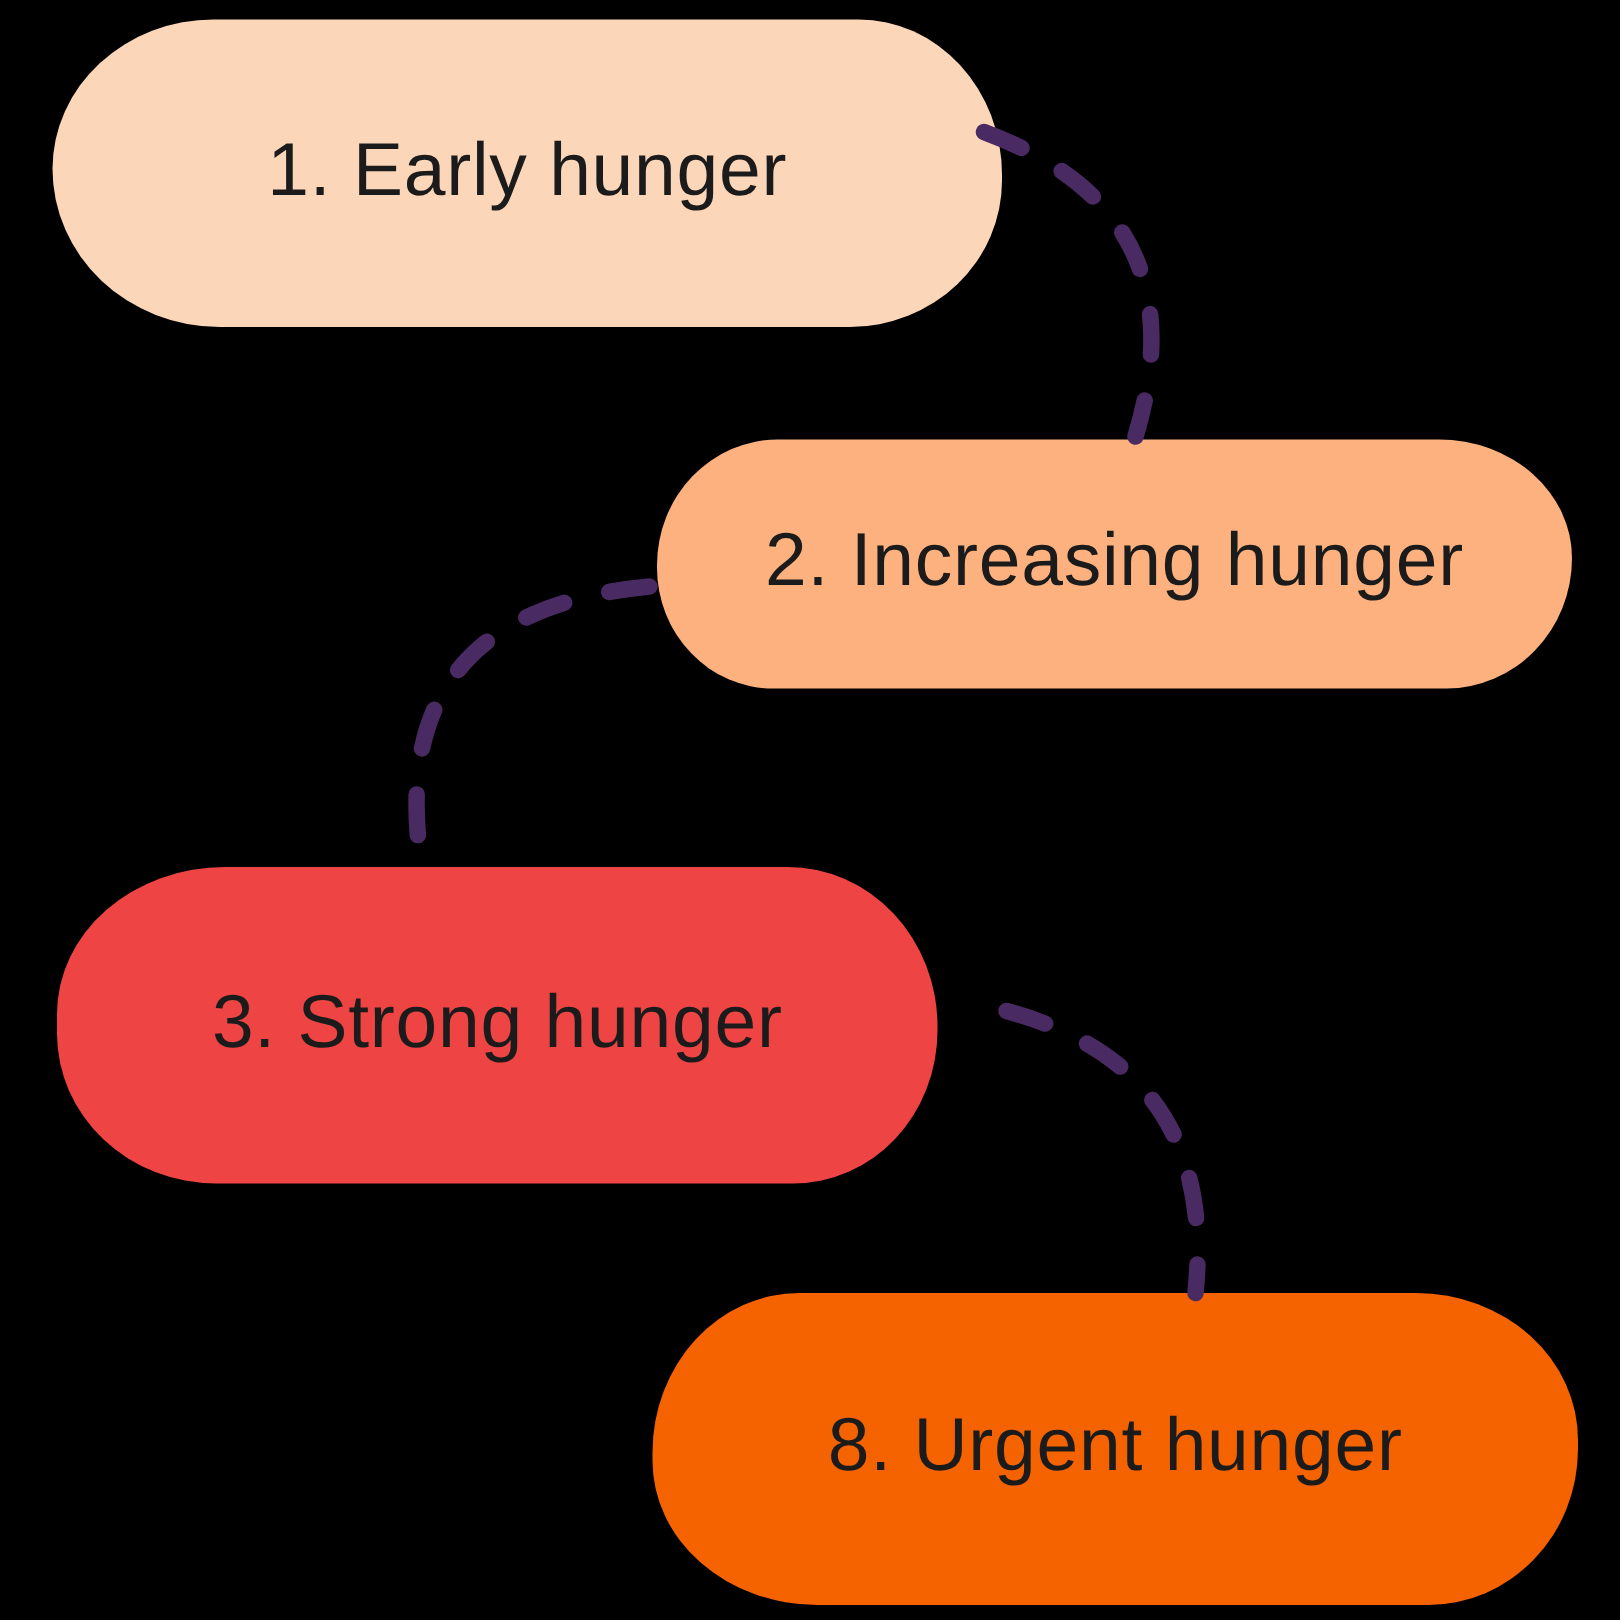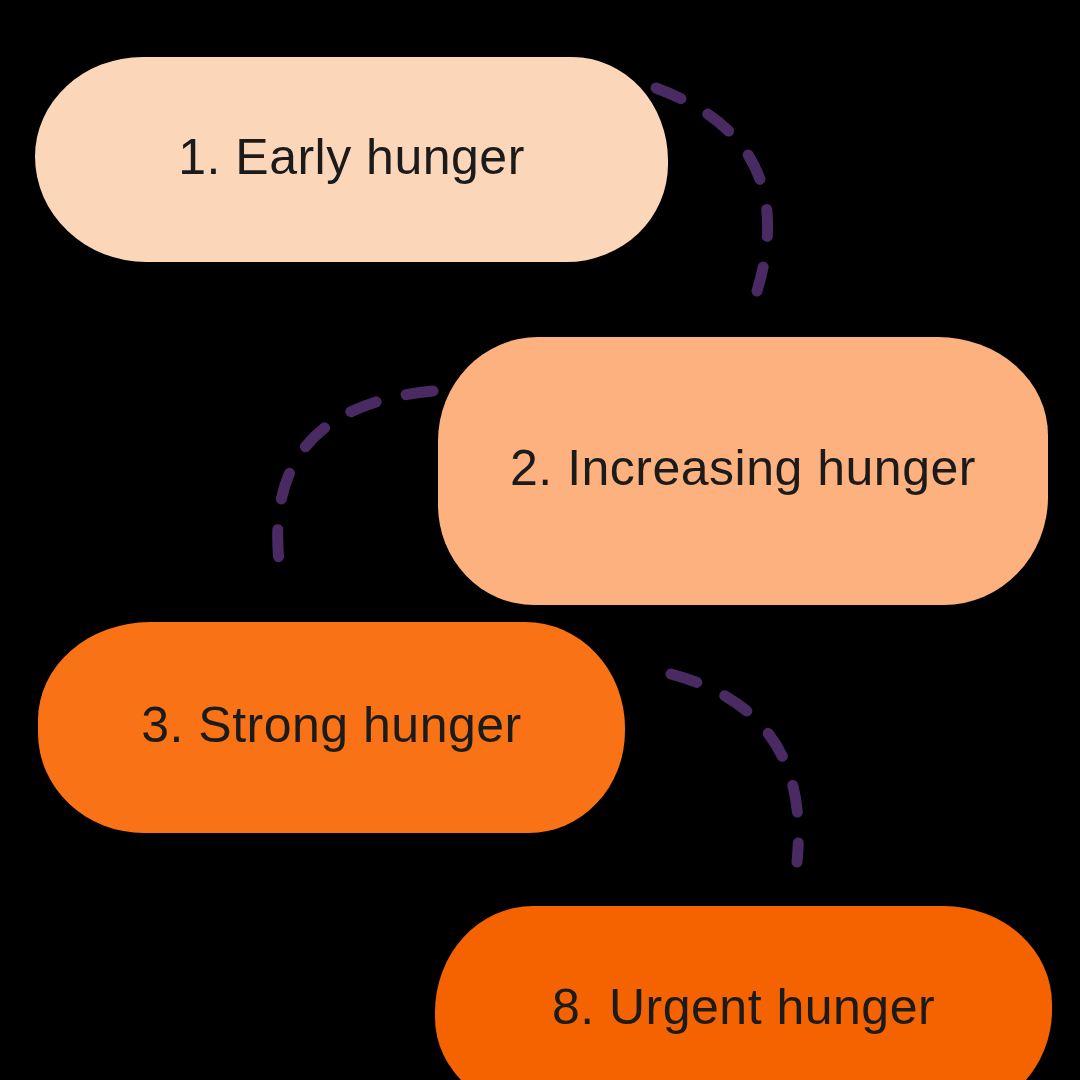--- a/index.html
+++ b/index.html
@@ -14,37 +14,36 @@
     background: #000;
     overflow: hidden;
     font-family: "Liberation Sans", sans-serif;
   }
   .stage {
     position: absolute;
     display: flex;
     align-items: center;
     justify-content: center;
     text-align: center;
-    margin-top: 44px;
   }
   .stage .label {
     font-size: 50px;
     font-weight: 400;
     letter-spacing: 0.5px;
     color: #1B1B1B;
     line-height: 1;
     padding-bottom: 6px;
   }
   
   .stage-1 {
     left: 35px; top: 13px; width: 633px; height: 205px;
     border-radius: 108px 96px 102px 112px / 100px 104px 98px 106px;
   }
   .stage-2 {
-    left: 438px; top: 293px; width: 610px; height: 268px;
+    left: 438px; top: 293px; width: 610px; height: 166px;
     border-radius: 100px 110px 104px 96px / 104px 98px 108px 100px;
   }
   .stage-3 {
     left: 38px; top: 578px; width: 587px; height: 211px;
     border-radius: 112px 100px 96px 106px / 98px 106px 102px 100px;
   }
   .stage-4 {
     left: 435px; top: 862px; width: 617px; height: 208px;
     border-radius: 98px 108px 100px 110px / 106px 98px 104px 96px;
   }
@@ -68,21 +67,21 @@
 <div class="canvas">
 
   <div class="stage stage-1" style="background-color: rgb(252, 214, 185);">
     <span class="label">1. Early hunger</span>
   </div>
 
   <div class="stage stage-2" style="background-color: rgb(252, 177, 126);">
     <span class="label">2. Increasing hunger</span>
   </div>
 
-  <div class="stage stage-3" style="background-color: #f97316;">
+  <div class="stage stage-3" style="background-color: #ef4444;">
     <span class="label">3. Strong hunger</span>
   </div>
 
   <div class="stage stage-4" style="background-color: rgb(245, 98, 0);">
     <span class="label">8. Urgent hunger</span>
   </div>
 
   <svg class="connectors" viewBox="0 0 1080 1080">
     <path d="M 656 88 Q 802 142 757 291" style="stroke: rgb(74, 42, 98);"></path>
     <path d="M 433 391 Q 255 408 281 577" style="stroke: rgb(74, 42, 98);"></path>

